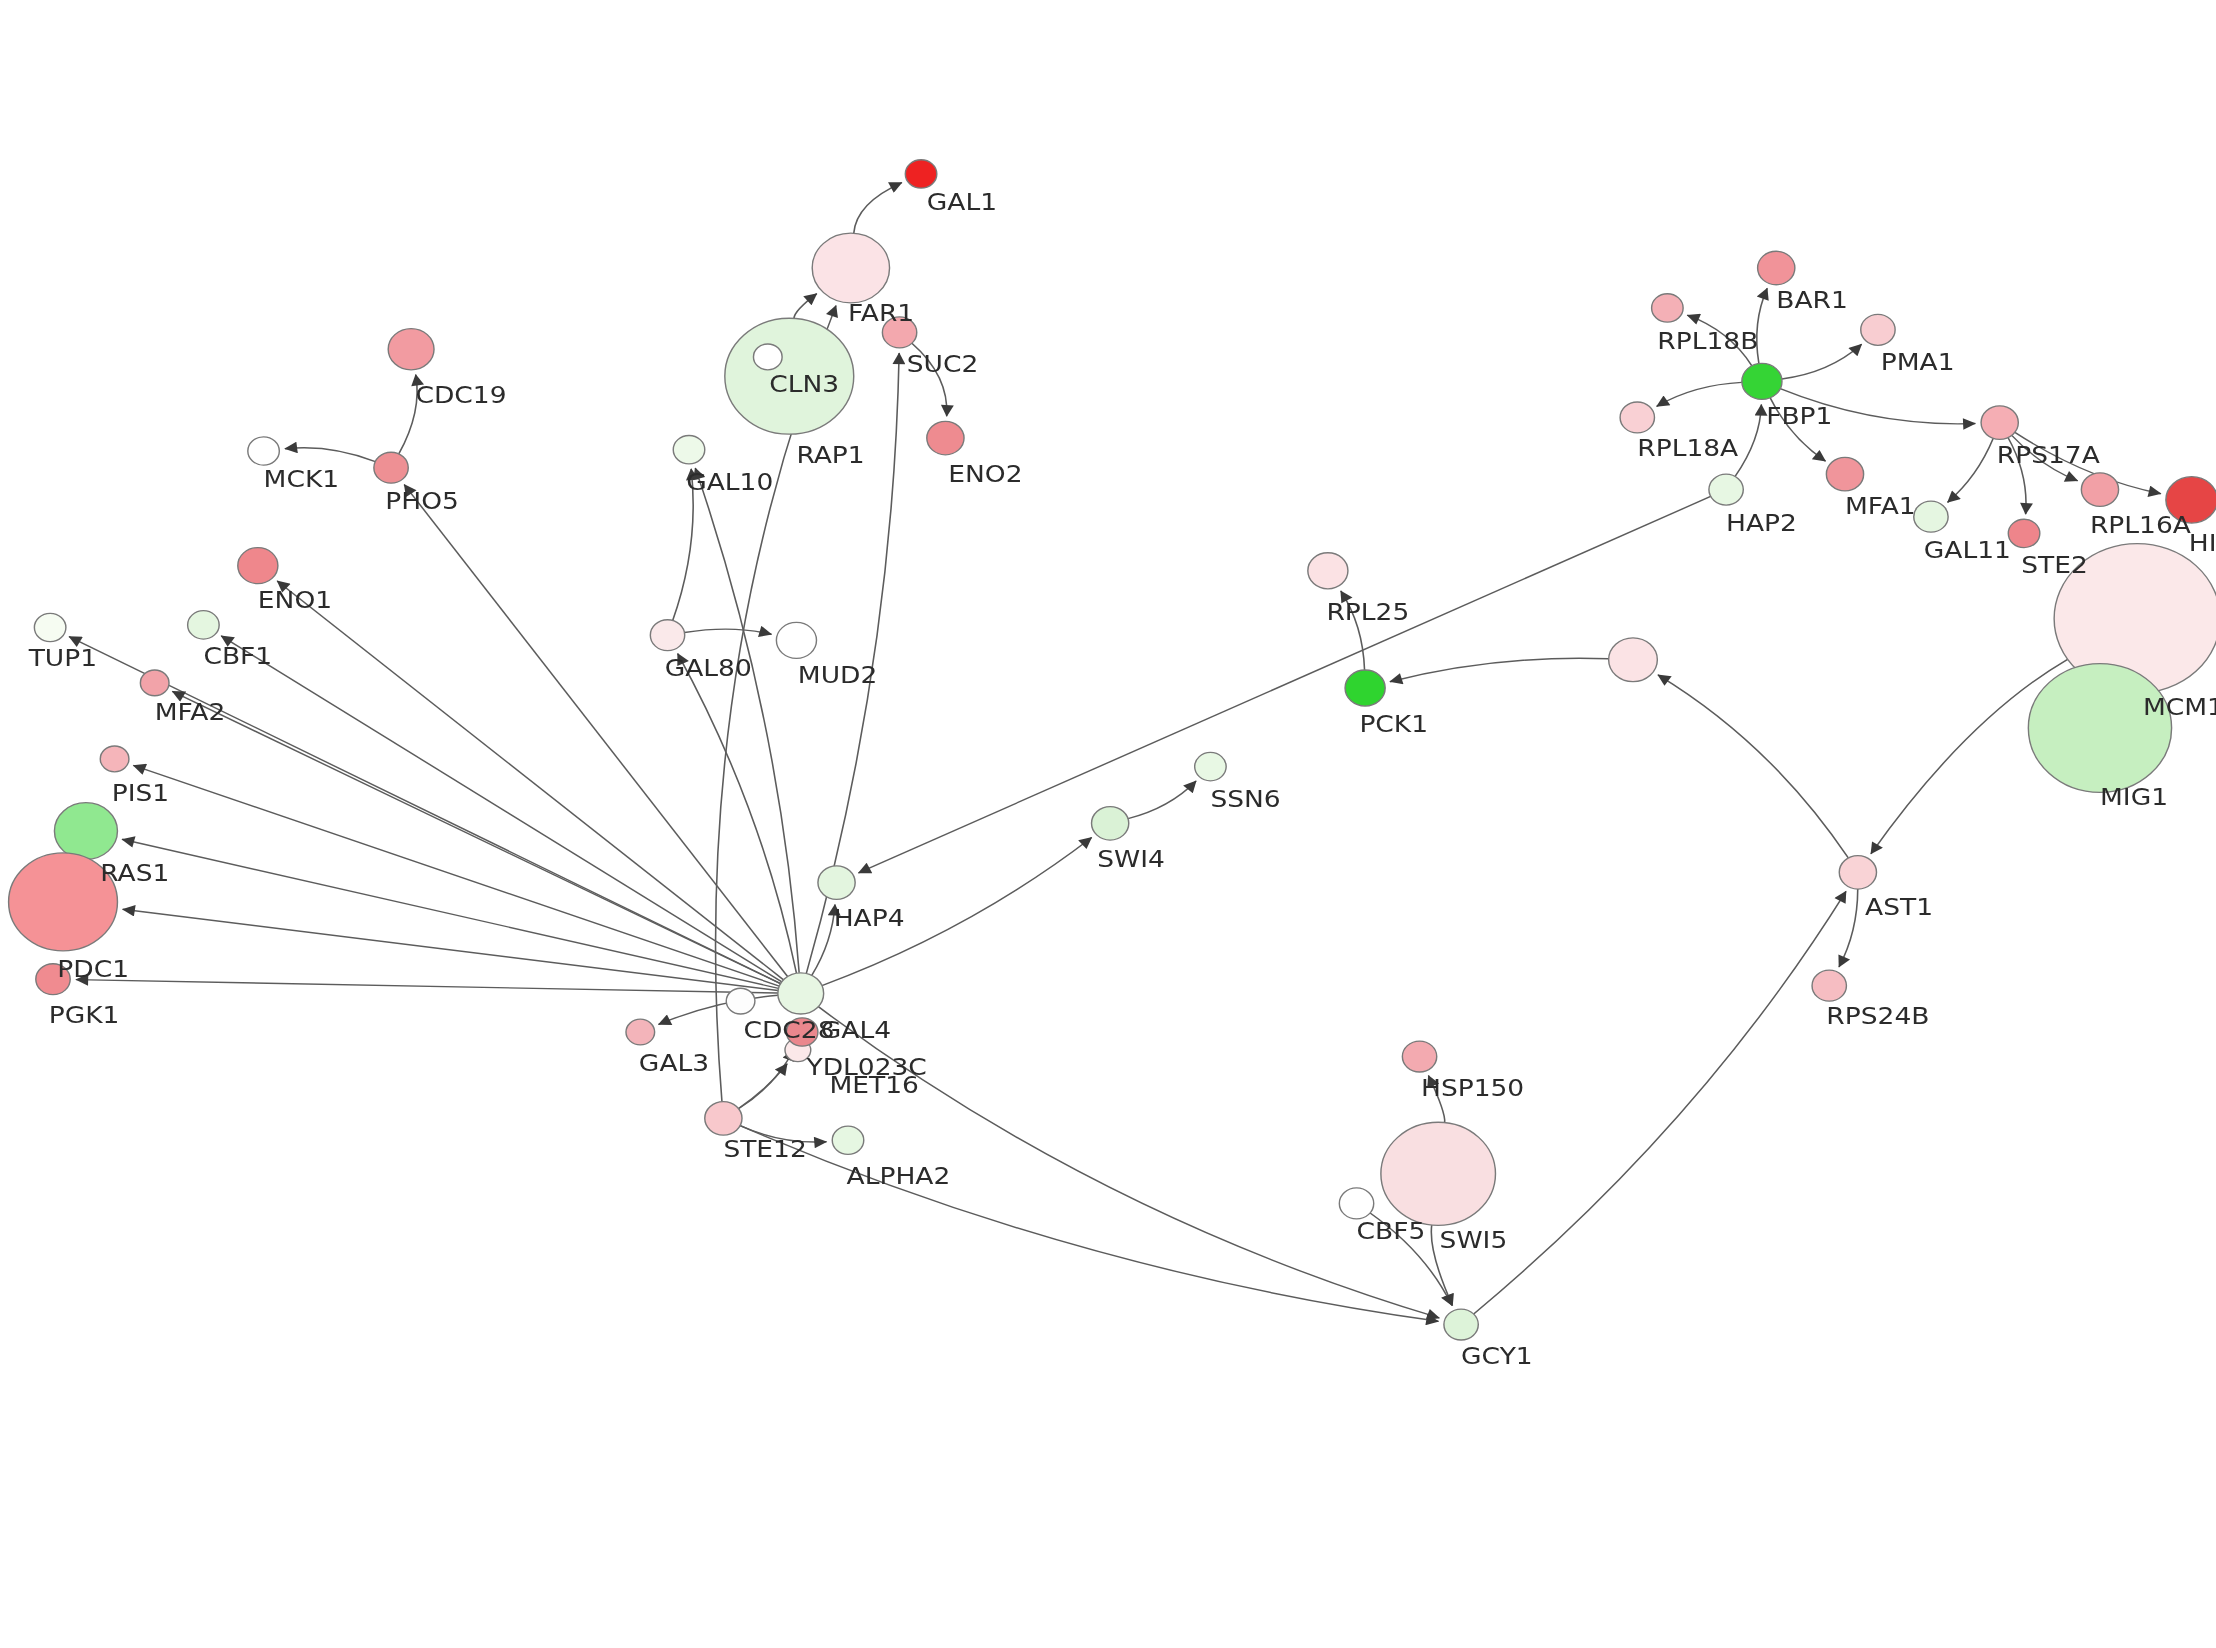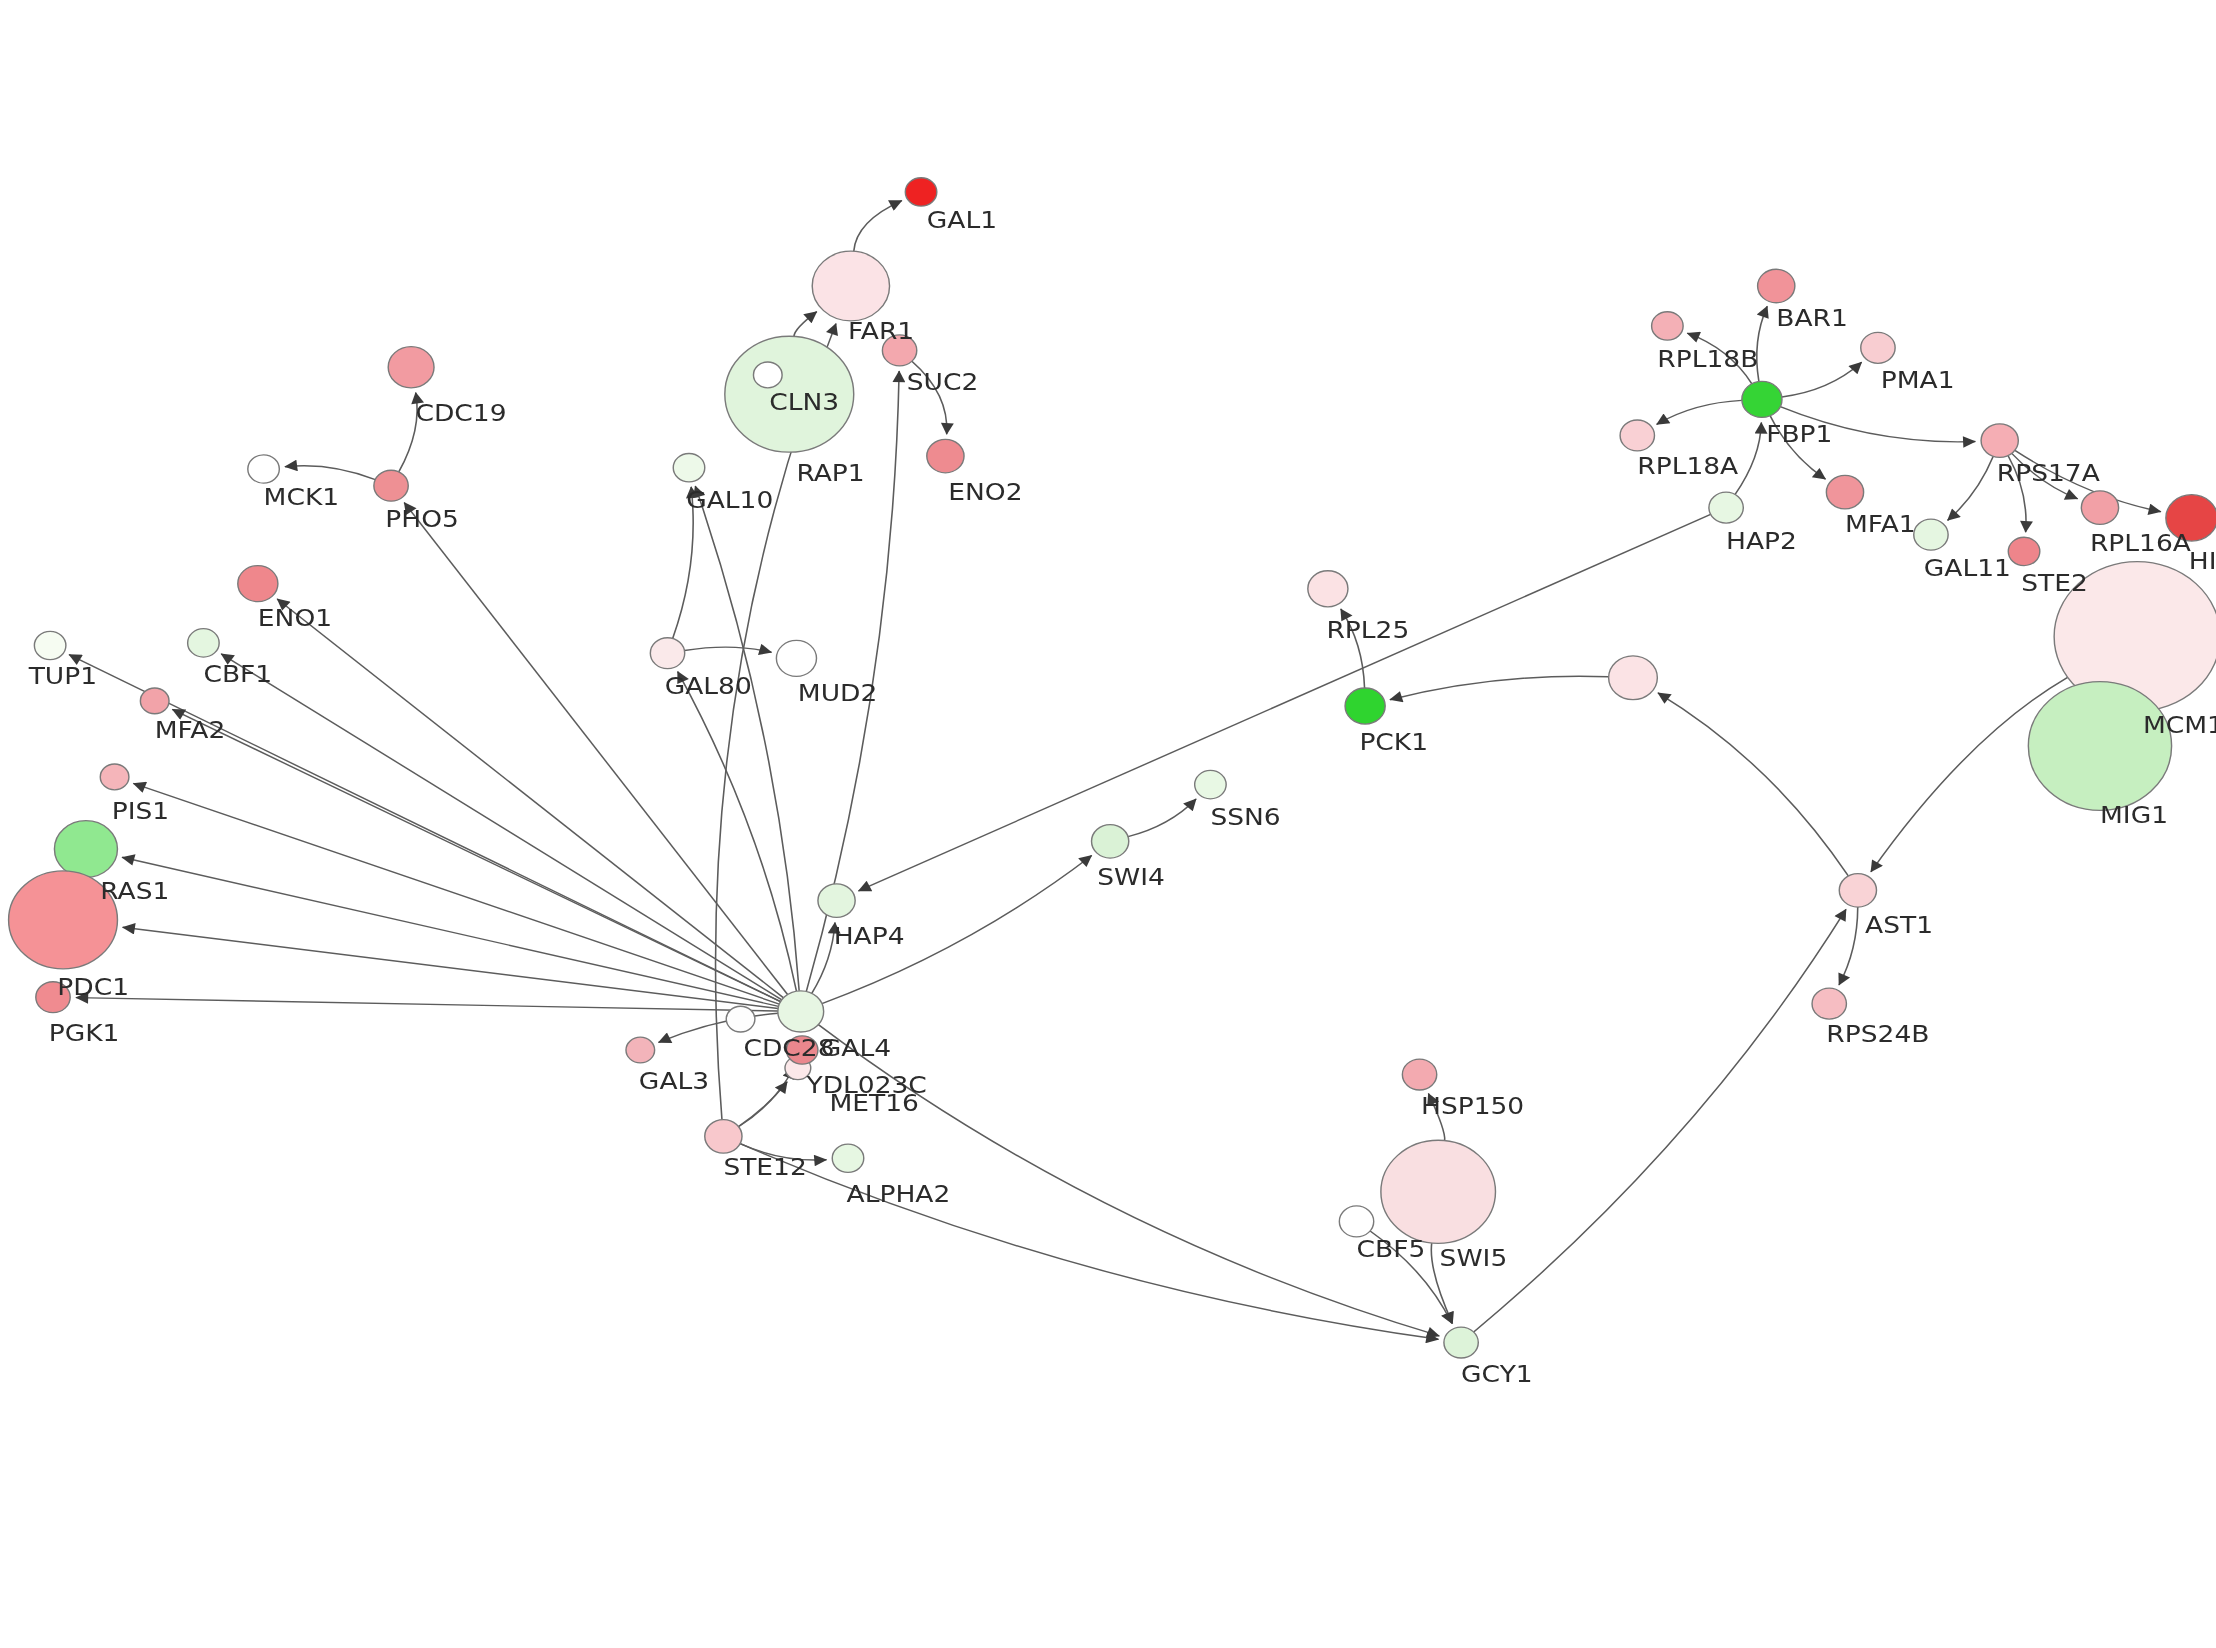--- a/index.html
+++ b/index.html
@@ -8,21 +8,20 @@
     width: 2216px;
     height: 1648px;
     background: #ffffff;
     overflow: hidden;
     font-family: "DejaVu Sans", "Liberation Sans", sans-serif;
   }
   #graph-canvas {
     width: 2216px;
     height: 1483px;
     position: relative;
-    margin-top: 18px;
   }
   #graph-canvas svg {
     display: block;
   }
   text {
     font-family: "DejaVu Sans", "Liberation Sans", sans-serif;
     user-select: none;
   }
 </style>
 </head>

